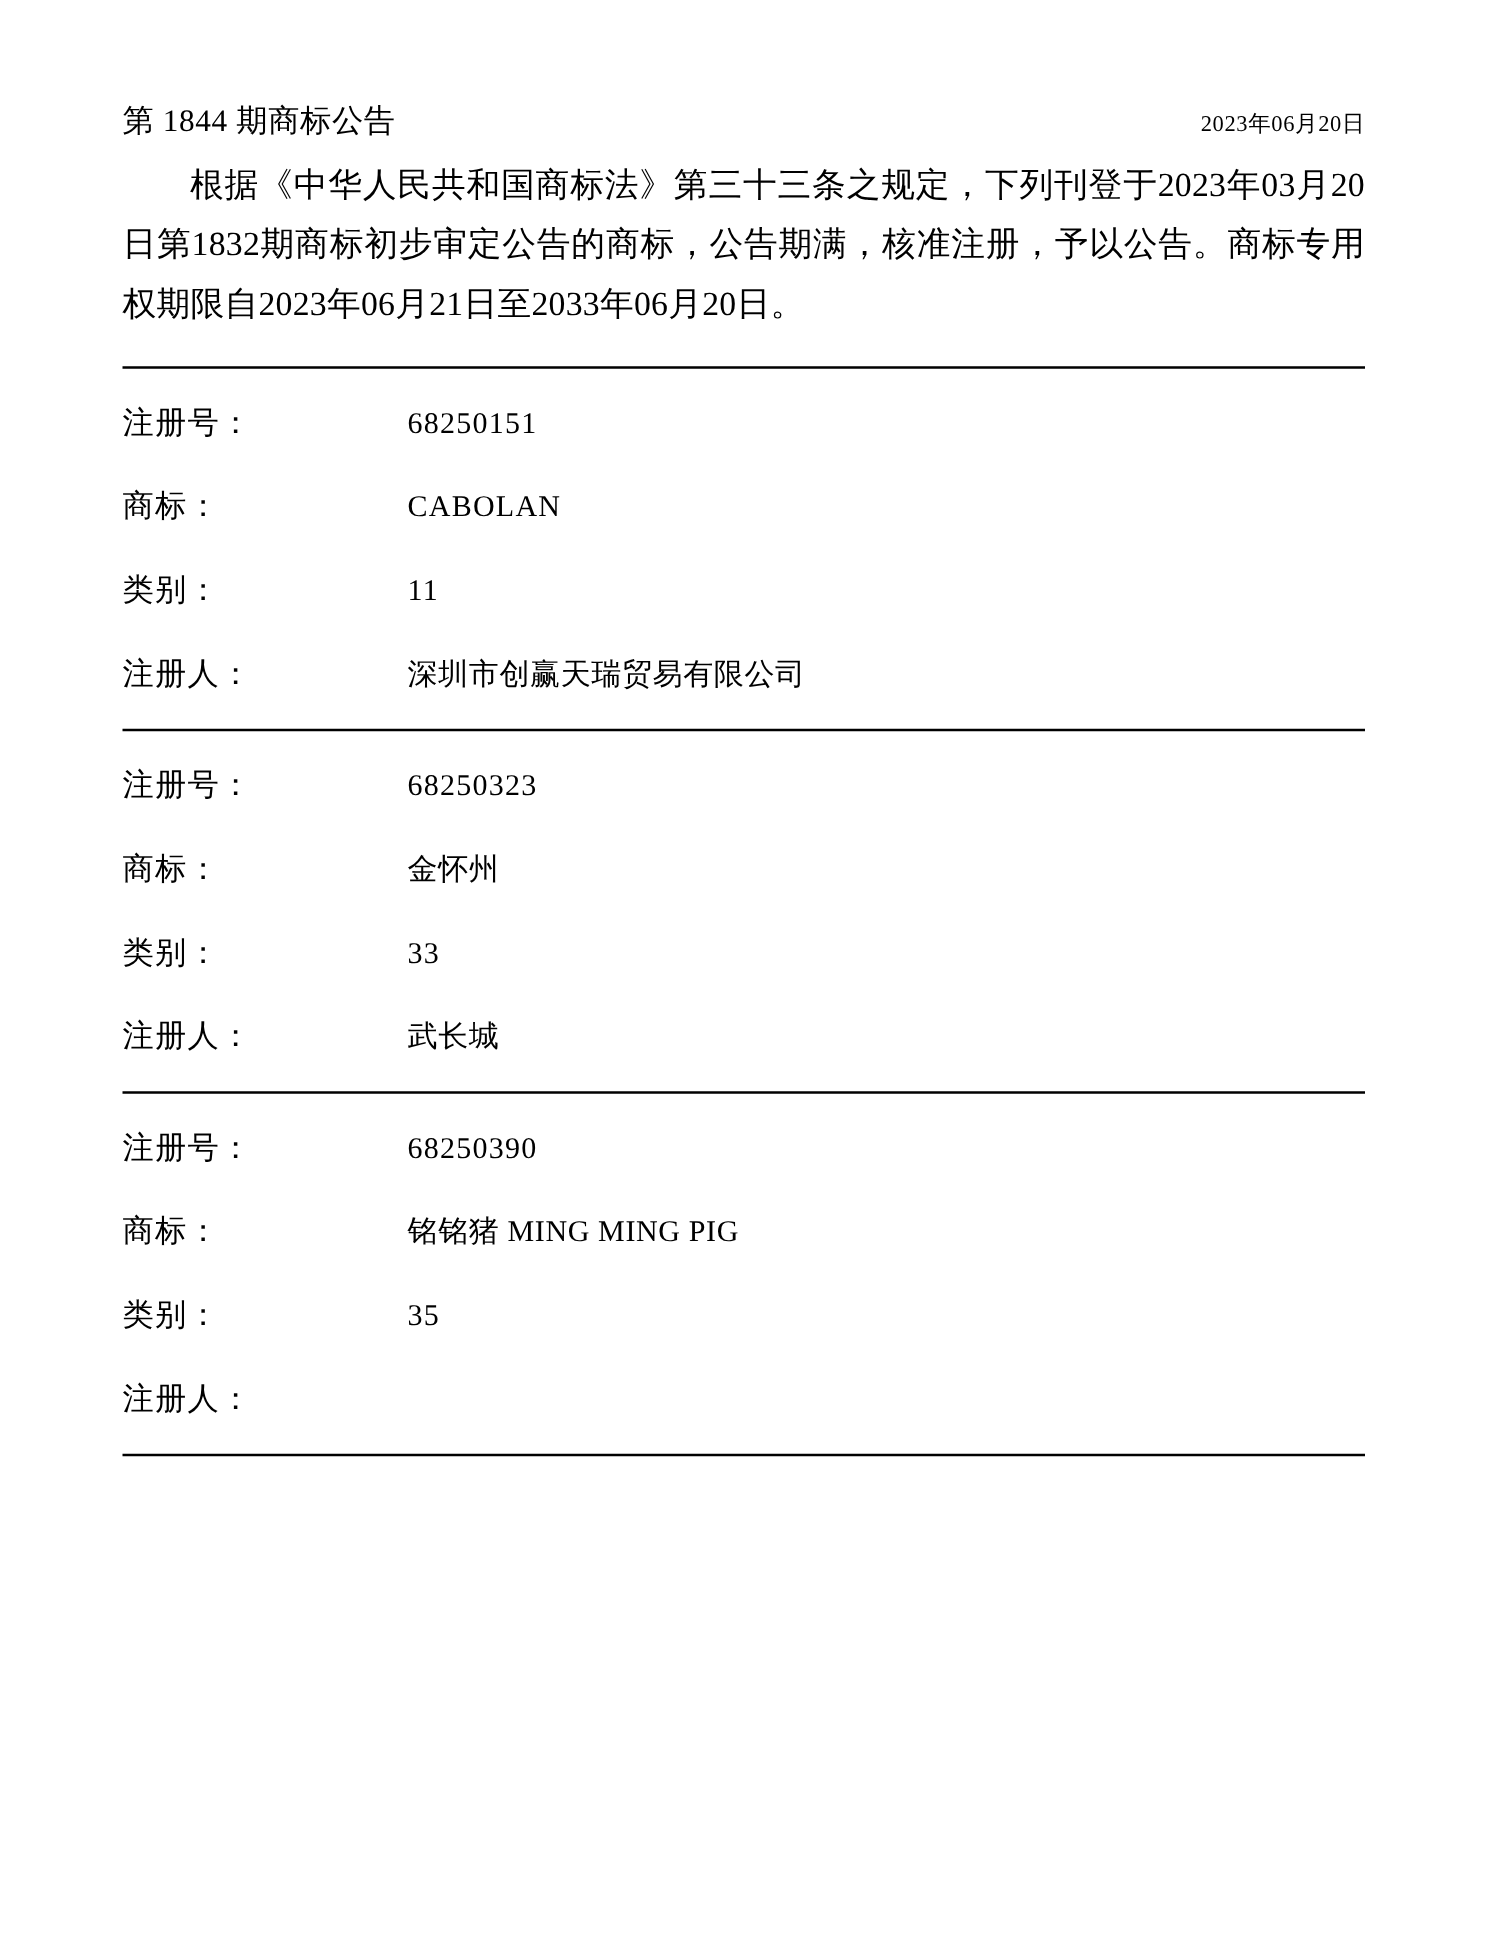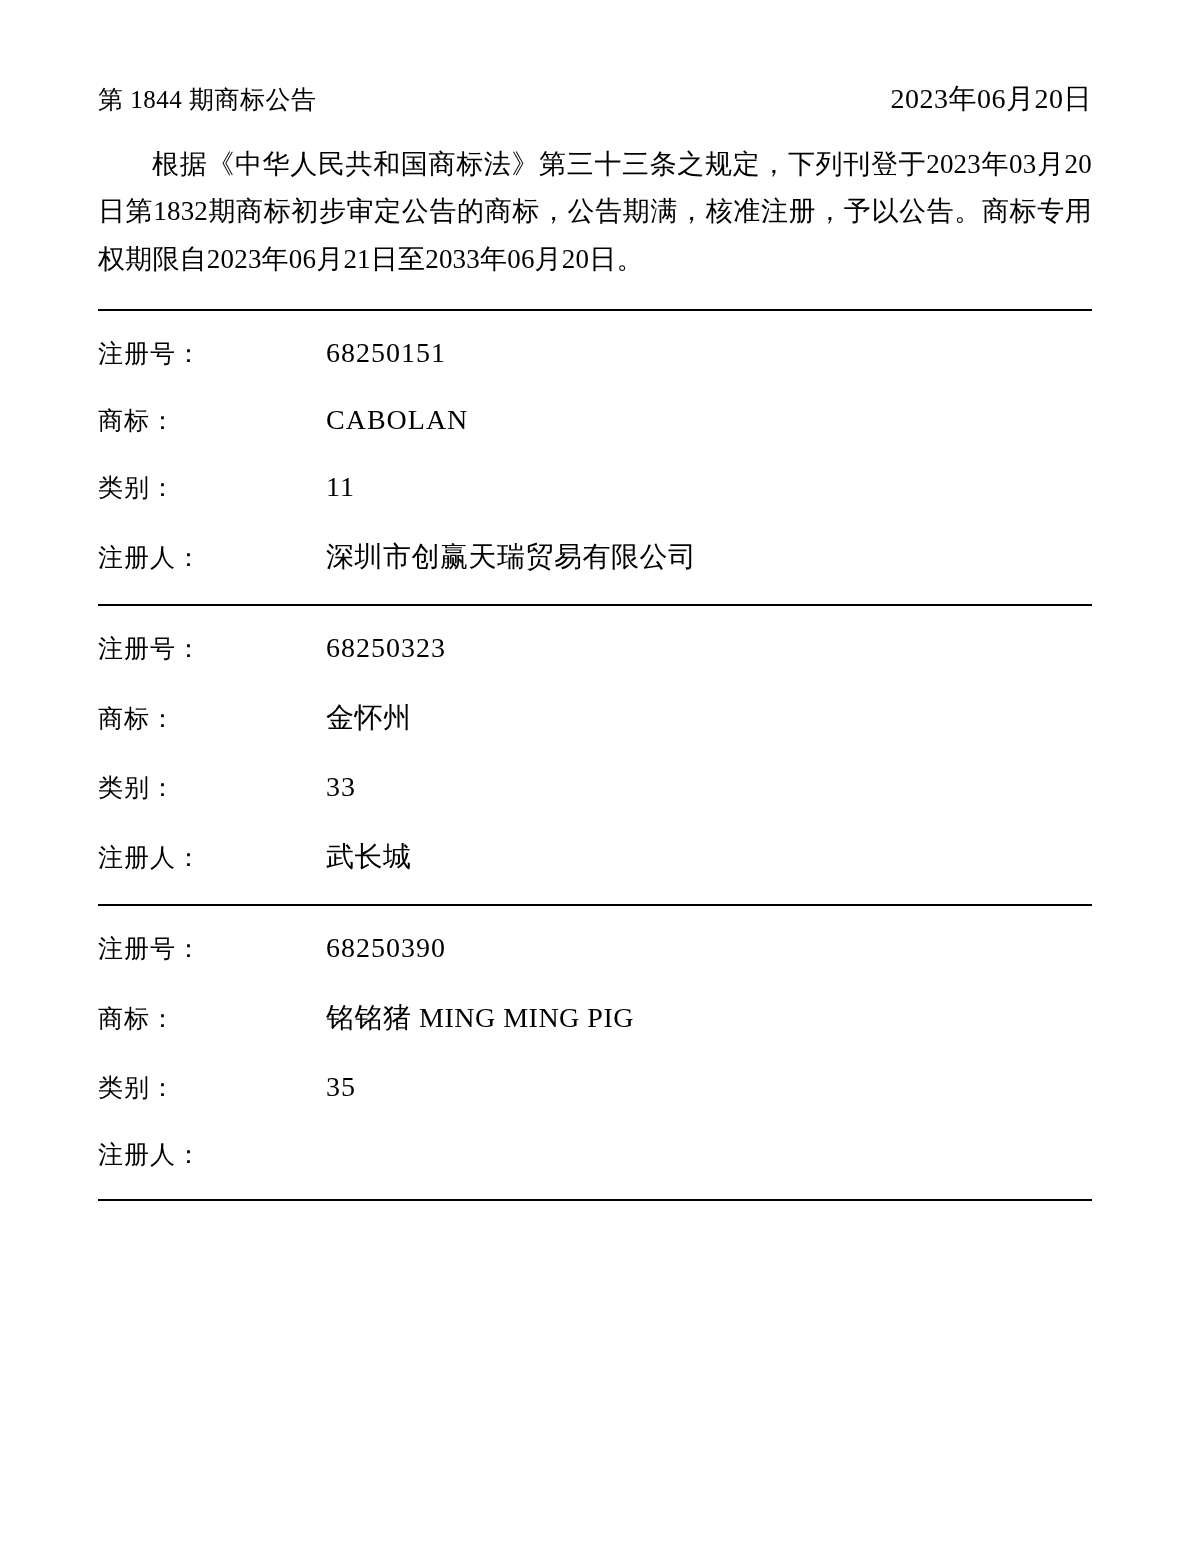--- a/index.html
+++ b/index.html
@@ -23,36 +23,36 @@
     position: relative;
   }
   .header {
     display: flex;
     justify-content: space-between;
     align-items: baseline;
     font-size: 25px;
     letter-spacing: 0.5px;
   }
   .header-left { font-size: 25px; }
-  .header-right { font-size: 28px; }
+  .header-right { font-size: 18px; }
 
   .doc-title {
     text-align: center;
     font-size: 42px;
     letter-spacing: 10px;
     margin-top: 28px;
     margin-bottom: 10px;
     font-weight: normal;
   }
   .intro {
     font-size: 27px;
     line-height: 1.75;
     text-align: justify;
     text-indent: 2em;
-    margin-top: 23px;
+    margin-top: 12px;
     margin-bottom: 26px;
     letter-spacing: 0.2px;
   }
   .rule {
     border: none;
     border-top: 2.2px solid #000;
     margin: 0;
     width: 100%;
   }
   .entry {
@@ -66,21 +66,21 @@
   .row:last-child { margin-bottom: 10px; font-family: Liberation Serif, serif; }
   .label {
     width: 228px;
     text-align: left;
     font-size: 25px;
     padding-right: 20px;
     box-sizing: border-box;
     letter-spacing: 1px;
   }
   .value {
-    font-size: 28px;
+    font-size: 24px;
     letter-spacing: 0.5px;
   }
   .value.latin {
     font-family: "Liberation Serif", "DejaVu Serif", serif;
     letter-spacing: 1px;
   }
   .spacer-bottom { height: 40px; }
 </style>
 </head>
 <body>

